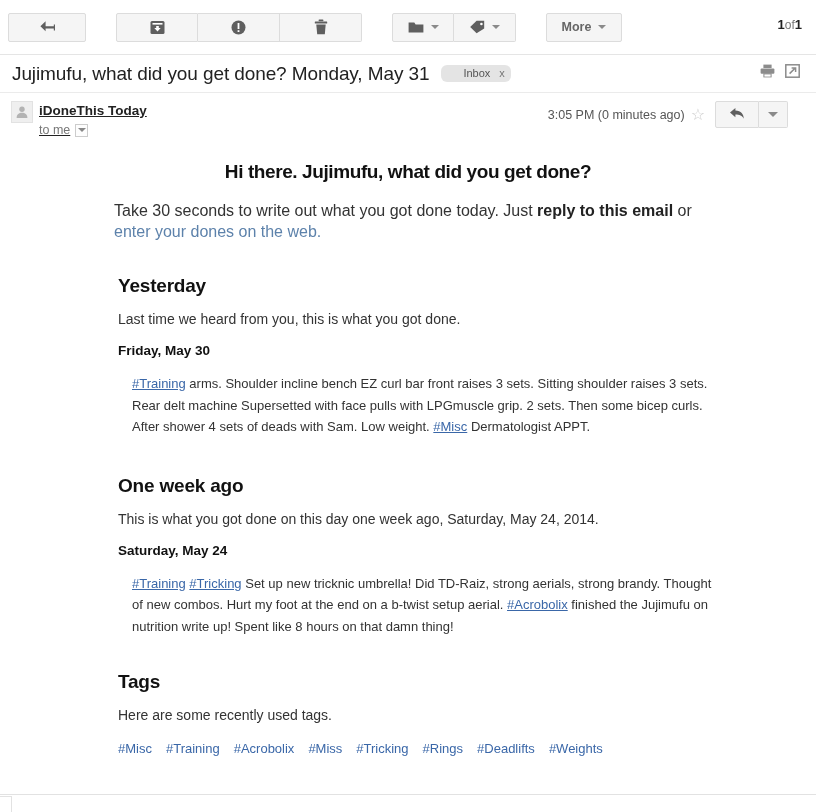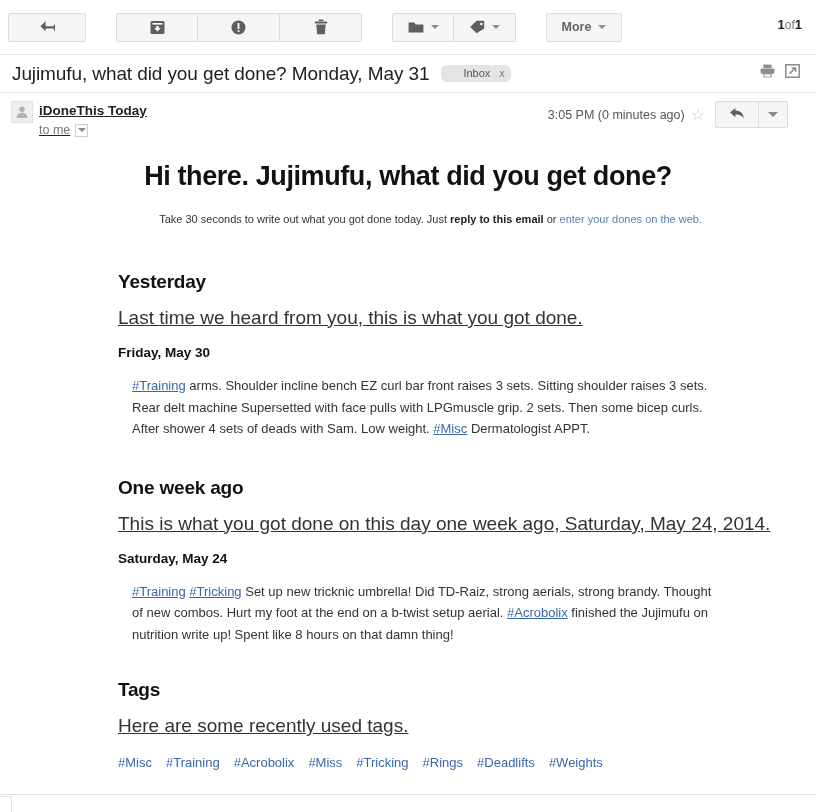--- a/index.html
+++ b/index.html
@@ -203,54 +203,53 @@
     cursor: pointer;
   }
   .reply-caret-btn .caret { margin-left: 0; border-top-width: 5px; border-left-width: 5px; border-right-width: 5px; }
 
   
   .email-body {
     padding: 0 12px;
   }
   .hero-title {
     text-align: center;
-    font-size: 27px;
+    font-size: 19px;
     font-weight: bold;
     color: #111111;
     margin: 22px 0 0 0;
     letter-spacing: -0.4px;
   }
   .hero-sub {
-    text-align: right;
-    font-size: 11px;
+    text-align: left;
+    font-size: 16px;
     color: #333333;
     line-height: 21px;
-    margin: 17px auto 8px auto;
+    margin: 17px auto 0 auto;
     width: 588px;
   }
   .hero-sub b { font-weight: bold; color: #222222; }
   .link-soft {
     color: #5d82ab;
     text-decoration: none;
     cursor: pointer;
   }
 
   .section { margin-left: 106px; }
   .sec-h2 {
     font-size: 19px;
     font-weight: bold;
     color: #111111;
     margin: 0;
     letter-spacing: -0.2px;
   }
   .sec-p {
-    font-size: 19px;
+    font-size: 14px;
     color: #333333;
     margin: 14px 0 0 0;
-    text-decoration: underline;
   }
   .sec-h3 {
     font-size: 13.5px;
     font-weight: bold;
     color: #111111;
     margin: 16px 0 0 0;
   }
   .done-entry {
     font-size: 13px;
     color: #333333;

